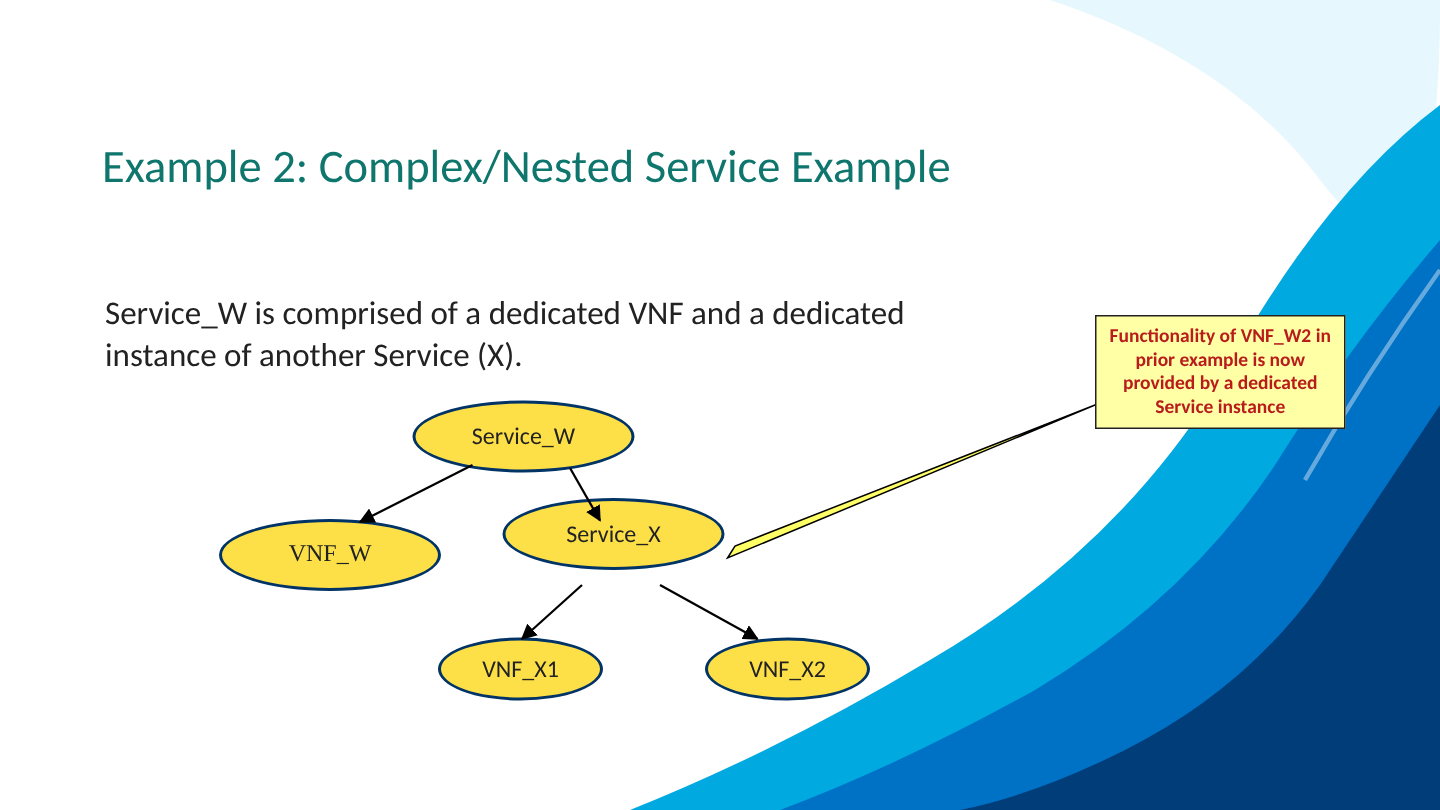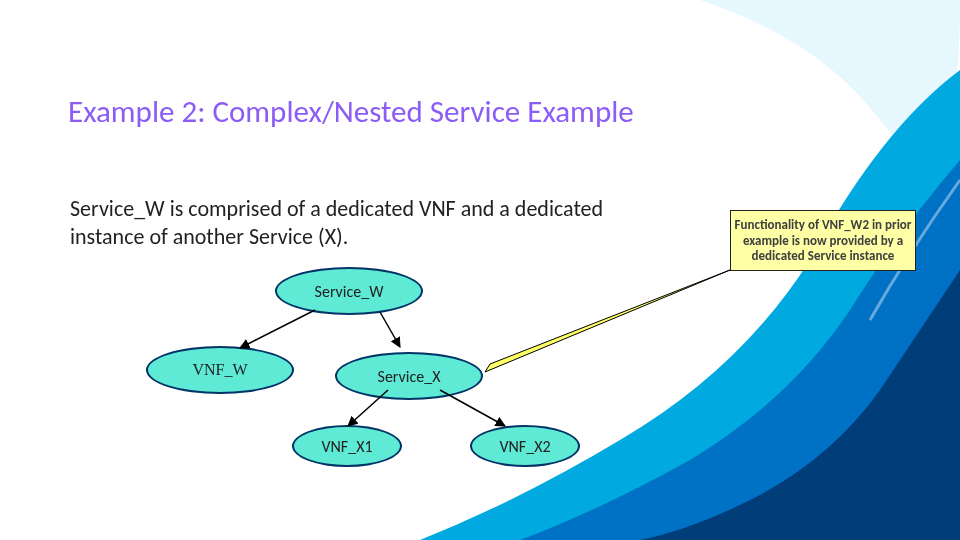--- a/index.html
+++ b/index.html
@@ -25,61 +25,61 @@
     position: relative;
     z-index: 1;
     padding: 0;
   }
   .title {
     position: absolute;
     left: 68px;
     top: 92px;
     font-size: 31px;
     font-weight: 400;
-    color: #8b5cf6;
+    color: #0f766e;
   }
   .desc {
     position: absolute;
     left: 70px;
     top: 195px;
     font-size: 22px;
     line-height: 1.25;
     color: #222;
     max-width: 560px;
   }
   .callout {
     position: absolute;
     left: 730px;
     top: 210px;
-    width: 186px;
+    width: 167px;
     border: 1.5px solid #222;
     background: #ffffa5;
     padding: 6px 1px;
     font-size: 13px;
     font-weight: 600;
     line-height: 1.2;
     text-align: center;
-    color: #404040;
+    color: #b91c1c;
   }
   .node {
     position: absolute;
     border: 2.5px solid #003366;
-    background: #5eead4;
+    background: #fde047;
     border-radius: 50%;
     display: flex;
     align-items: center;
     justify-content: center;
     font-size: 16px;
     font-weight: 500;
     color: #222;
     text-align: center;
   }
   .n-service-w { left: 275px; top: 267px; width: 148px; height: 48px; }
   .n-vnf-w    { left: 146px; top: 346px; width: 148px; height: 48px; font-family: Liberation Serif, serif; }
-  .n-service-x{ left: 335px; top: 352px; width: 148px; height: 48px; }
+  .n-service-x{ left: 335px; top: 332px; width: 148px; height: 48px; }
   .n-vnf-x1   { left: 292px; top: 425px; width: 110px; height: 42px; }
   .n-vnf-x2   { left: 470px; top: 425px; width: 110px; height: 42px; text-align: right; }
   svg.connectors {
     position: absolute;
     left: 0;
     top: 0;
     width: 960px;
     height: 540px;
     z-index: 1;
     pointer-events: none;

